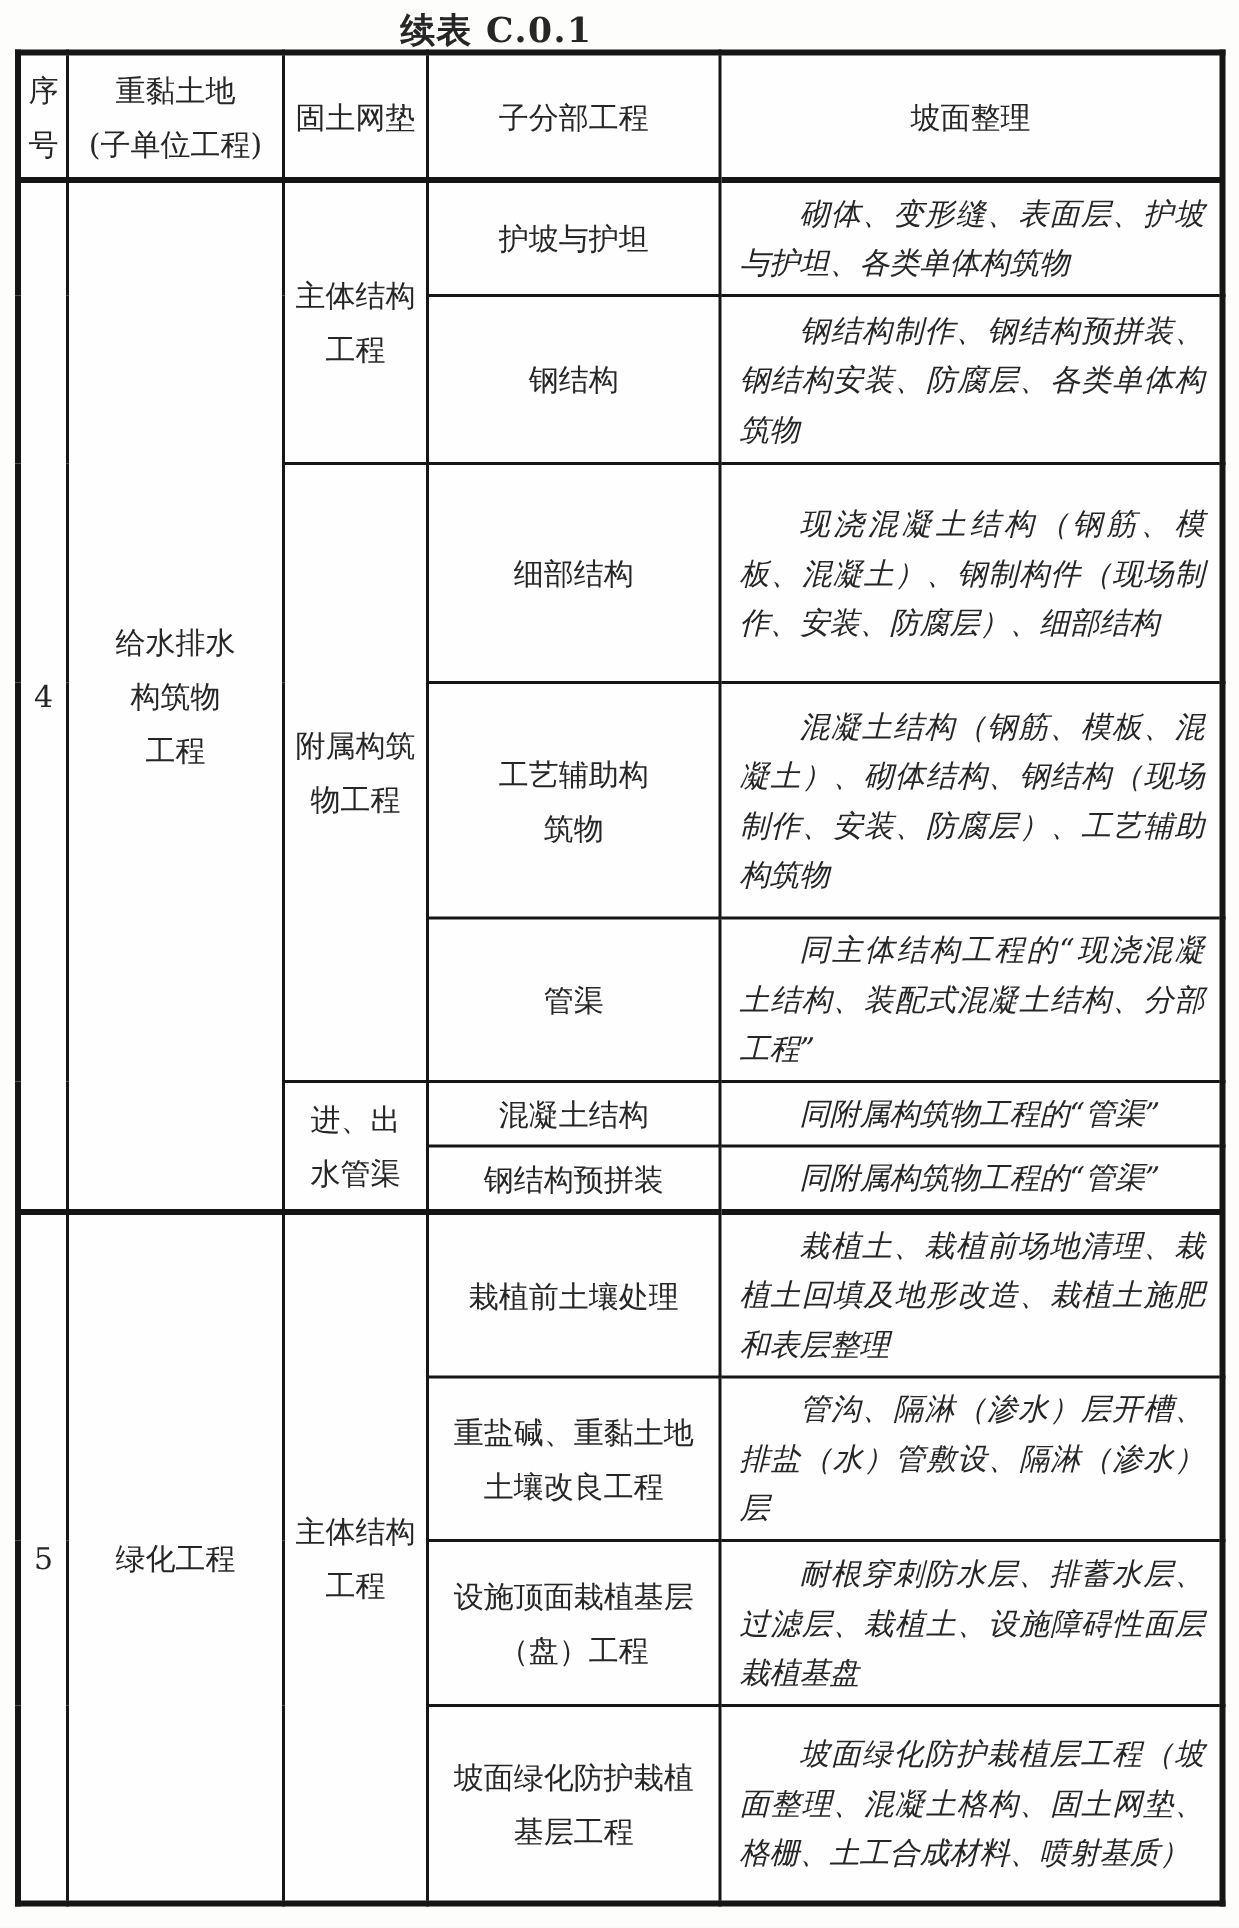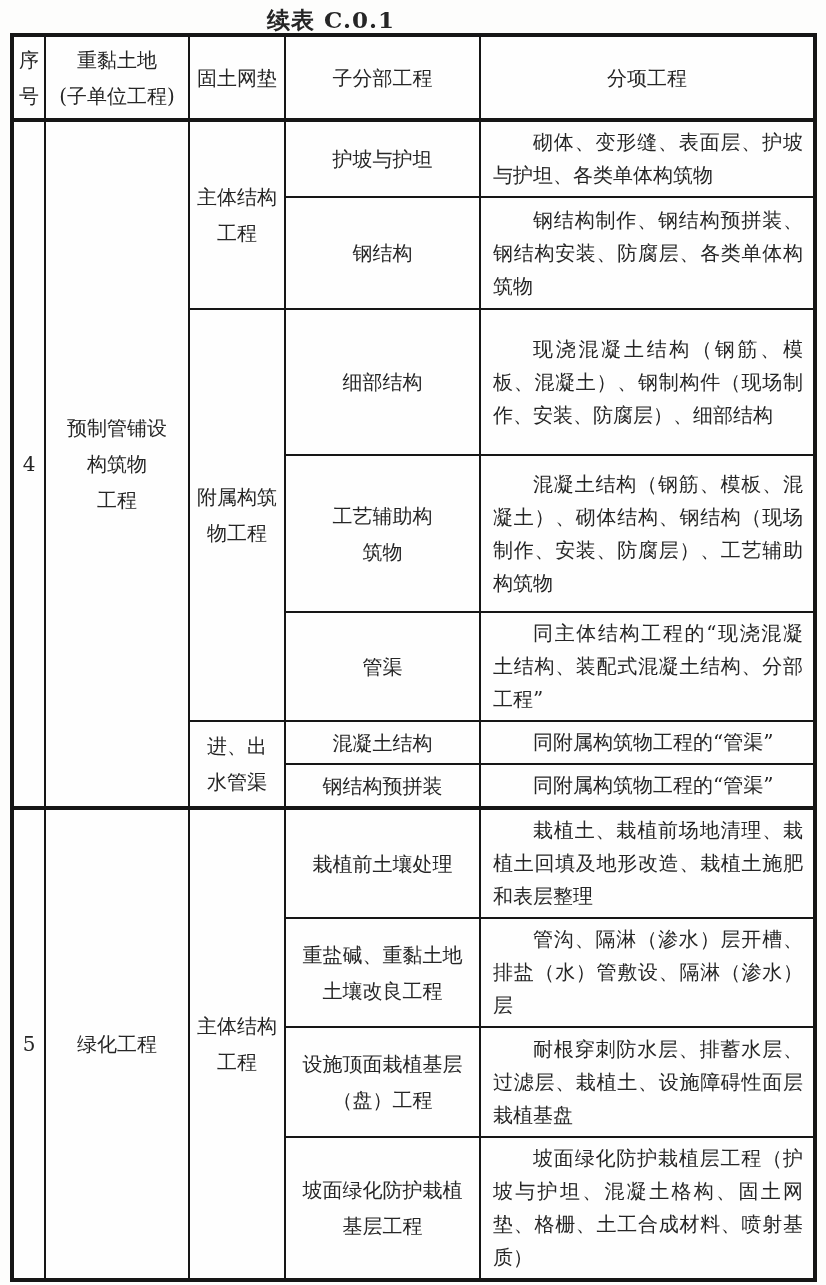--- a/index.html
+++ b/index.html
@@ -45,20 +45,21 @@
     text-align: center;
     white-space: pre-line;
     line-height: 36px;
     padding: 2px 2px;
   }
   td.item {
     text-align: justify;
     text-indent: 2em;
     line-height: 33px;
     padding: 4px 10px 4px 12px;
+    font-style: italic;
   }
   tr.section-start td {
     border-top: 4px solid #161616;
   }
 </style>
 </head>
 <body>
 
 <div class="page">
 
@@ -74,26 +75,26 @@
     </colgroup>
 
     <tbody>
         <tr style="height:85px">
       <td class="c">序
 号</td>
       <td class="c">重黏土地
 (子单位工程)</td>
       <td class="c">固土网垫</td>
       <td class="c">子分部工程</td>
-      <td class="c">分项工程</td>
+      <td class="c">坡面整理</td>
     </tr>
 
     <tr style="height:75px" class="section-start">
       <td class="c" rowspan="7">4</td>
-      <td class="c" rowspan="7">预制管铺设
+      <td class="c" rowspan="7">给水排水
 构筑物
 工程</td>
       <td class="c" rowspan="2">主体结构
 工程</td>
       <td class="c">护坡与护坦</td>
       <td class="item">砌体、变形缝、表面层、护坡与护坦、各类单体构筑物</td>
     </tr>
 
     <tr style="height:112px">
       <td class="c">钢结构</td>
@@ -147,18 +148,18 @@
 
     <tr style="height:110px">
       <td class="c">设施顶面栽植基层
 （盘）工程</td>
       <td class="item">耐根穿刺防水层、排蓄水层、过滤层、栽植土、设施障碍性面层栽植基盘</td>
     </tr>
 
     <tr style="height:132px">
       <td class="c">坡面绿化防护栽植
 基层工程</td>
-      <td class="item">坡面绿化防护栽植层工程（护坡与护坦、混凝土格构、固土网垫、格栅、土工合成材料、喷射基质）</td>
+      <td class="item">坡面绿化防护栽植层工程（坡面整理、混凝土格构、固土网垫、格栅、土工合成材料、喷射基质）</td>
     </tr>
   </tbody>
     </table>
 
 </div>
 
 </body></html>

